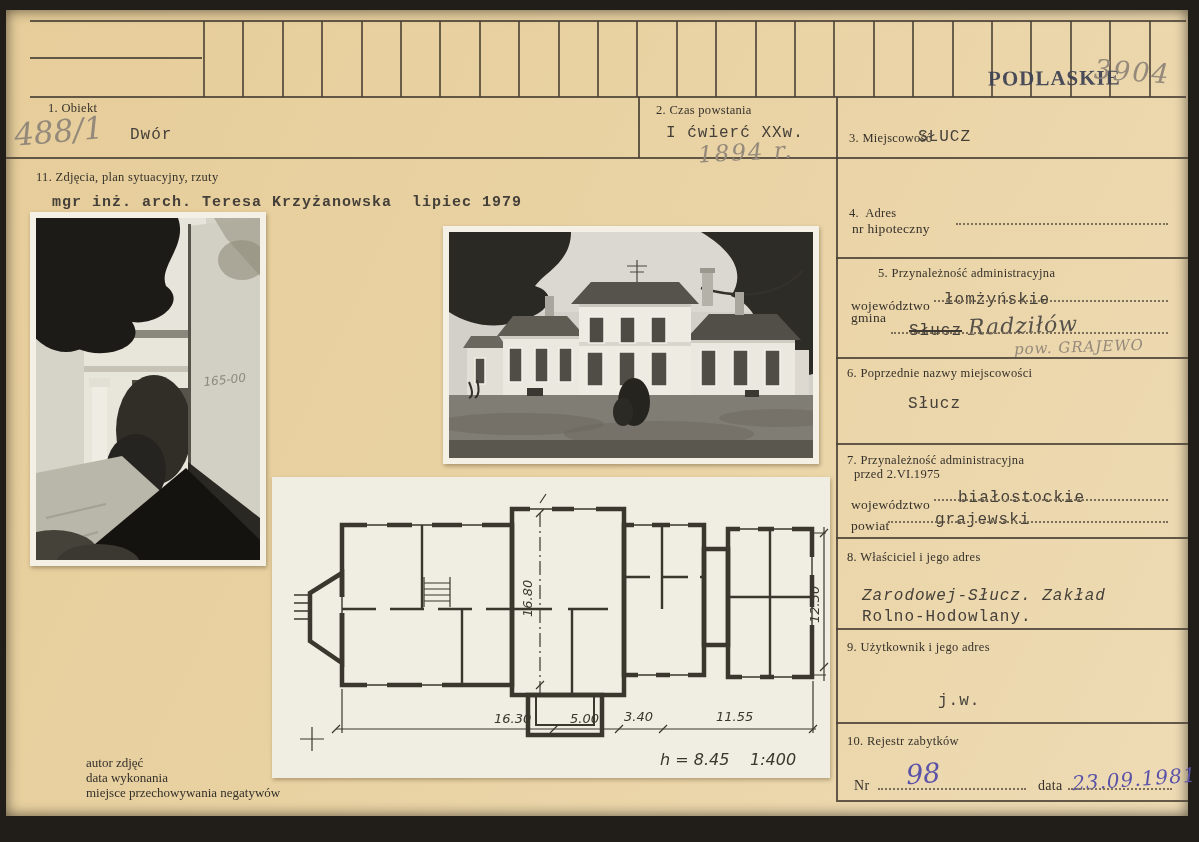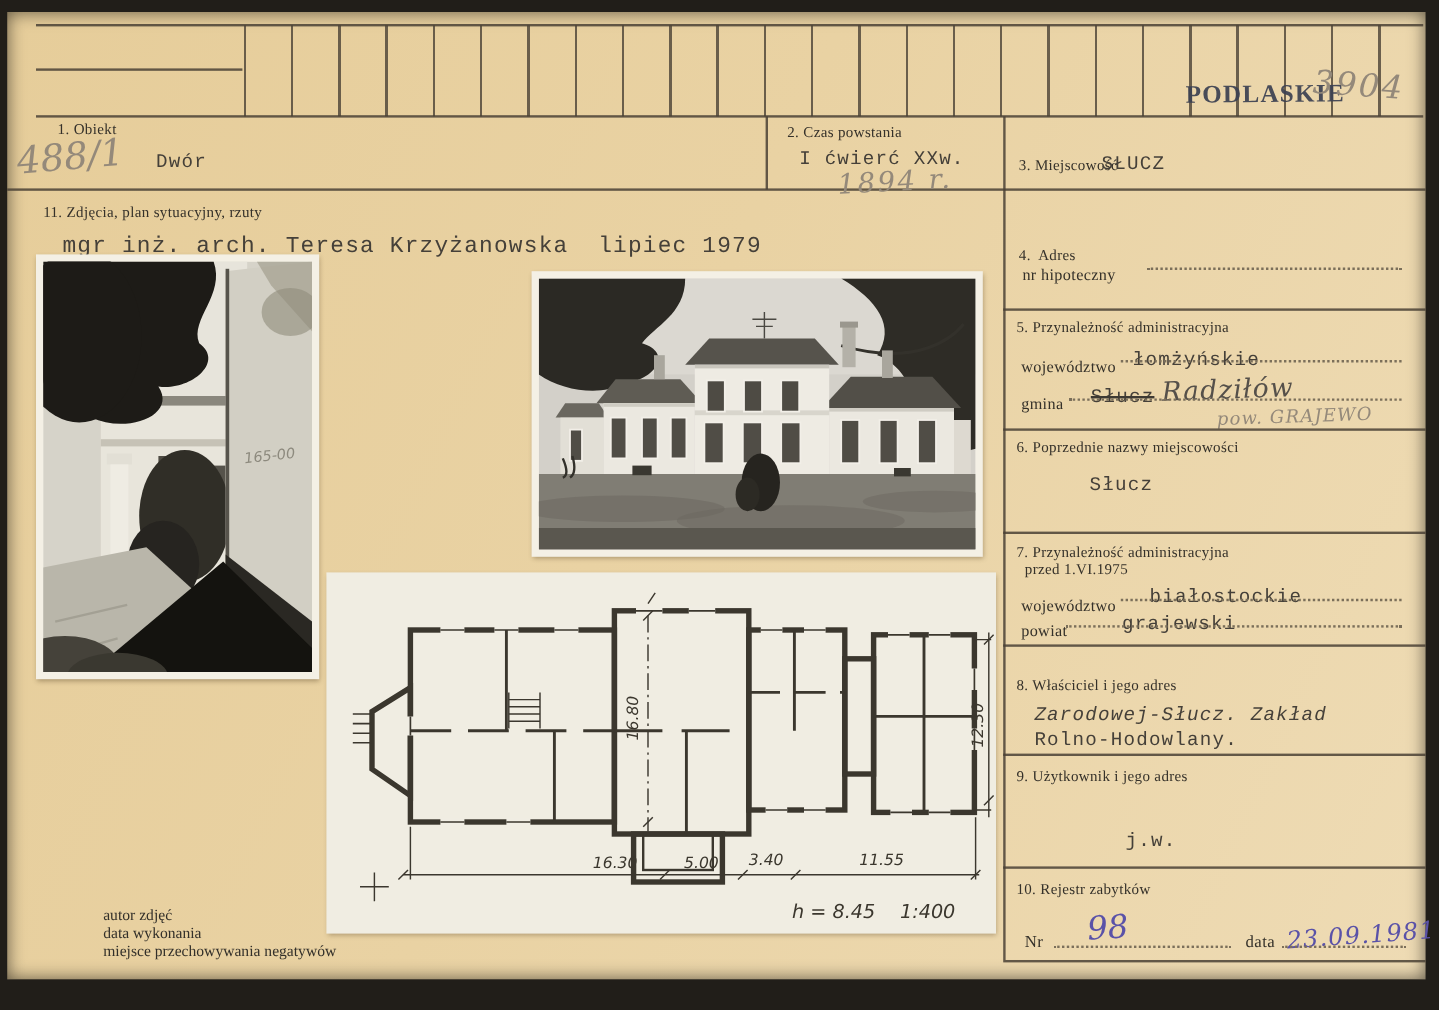--- a/index.html
+++ b/index.html
@@ -16,21 +16,21 @@
   .hline{position:absolute;height:2px;background:#4a4135;opacity:.85;}
   .vline{position:absolute;width:2px;background:#4a4135;opacity:.85;}
   .dotline{position:absolute;border-bottom:2px dotted #7b6f5a;height:0;}
   .header-ticks{
     position:absolute;left:197px;top:11px;width:985px;height:76px;
     background:repeating-linear-gradient(90deg,#4a4135 0,#4a4135 2px,transparent 2px,transparent 39.4px);
     opacity:.8;
   }
   .lbl{position:absolute;font-family:"Liberation Serif",serif;font-size:12.5px;color:#35312a;letter-spacing:.3px;white-space:pre;}
   .typed{position:absolute;font-family:"Liberation Mono",monospace;font-size:16px;color:#454039;letter-spacing:1px;white-space:pre;}
-  .typed.small{font-size:19px;}
+  .typed.small{font-size:15px;font-weight:bold;}
   .hand{position:absolute;font-family:"DejaVu Serif",serif;font-style:italic;white-space:pre;}
   .pencil{color:#94897a;}
   .ink{color:#5a52a8;}
   .stamp{
     position:absolute;left:982px;top:56px;
     font-family:"Liberation Serif",serif;font-weight:bold;font-size:21px;
     color:#3c4152;letter-spacing:1px;transform:rotate(-.5deg);opacity:.92;
   }
   .photo{position:absolute;background:#f4f0e5;box-shadow:1px 2px 4px rgba(90,70,40,.45);padding:6px;}
   .photo svg{display:block;}
@@ -233,46 +233,46 @@
         <text x="478" y="288" font-size="16">1:400</text>
       </g>
     </svg>
   </div>
 
   <div class="lbl" style="left:843px;top:168px;margin-top:28px;">4.  Adres</div>
   <div class="lbl" style="left:846px;top:211px;font-size:13.5px;">nr hipoteczny</div>
   <div class="dotline" style="left:950px;top:213px;width:212px;"></div>
   <div class="hline" style="left:830px;top:247px;width:352px;"></div>
 
-  <div class="lbl" style="left:841px;top:256px;">5. Przynależność administracyjna</div>
+  <div class="lbl" style="left:872px;top:256px;">5. Przynależność administracyjna</div>
   <div class="lbl" style="left:845px;top:288px;font-size:13.5px;">województwo</div>
   <div class="typed" style="left:938px;top:281px;">łomżyńskie</div>
   <div class="dotline" style="left:928px;top:290px;width:234px;"></div>
-  <div class="lbl" style="left:845px;top:319px;font-size:13.5px;">gmina</div>
+  <div class="lbl" style="left:845px;top:300px;font-size:13.5px;">gmina</div>
   <div class="typed strike" style="left:903px;top:312px;">Słucz</div>
   <div class="hand" style="left:962px;top:303px;font-size:22px;color:#55504a;transform:rotate(-2deg);letter-spacing:1px;">Radziłów</div>
   <div class="dotline" style="left:885px;top:322px;width:277px;"></div>
   <div class="hand pencil" style="left:1008px;top:328px;font-size:15px;transform:rotate(-2deg);letter-spacing:1px;">pow. GRAJEWO</div>
   <div class="hline" style="left:830px;top:347px;width:352px;"></div>
 
   <div class="lbl" style="left:841px;top:356px;">6. Poprzednie nazwy miejscowości</div>
   <div class="typed" style="left:902px;top:385px;">Słucz</div>
   <div class="hline" style="left:830px;top:433px;width:352px;"></div>
 
   <div class="lbl" style="left:841px;top:443px;">7. Przynależność administracyjna</div>
-  <div class="lbl" style="left:848px;top:457px;">przed 1.VI.1975</div>
+  <div class="lbl" style="left:848px;top:457px;">przed 2.VI.1975</div>
   <div class="lbl" style="left:845px;top:487px;font-size:13.5px;">województwo</div>
   <div class="typed" style="left:952px;top:479px;">białostockie</div>
   <div class="dotline" style="left:928px;top:489px;width:234px;"></div>
   <div class="lbl" style="left:845px;top:508px;font-size:13.5px;">powiat</div>
   <div class="typed" style="left:903px;top:501px;margin-left:26px;">grajewski</div>
   <div class="dotline" style="left:882px;top:511px;width:280px;"></div>
   <div class="hline" style="left:830px;top:527px;width:352px;"></div>
 
-  <div class="lbl" style="left:841px;top:554px;">8. Właściciel i jego adres</div>
+  <div class="lbl" style="left:841px;top:540px;">8. Właściciel i jego adres</div>
   <div class="typed" style="left:856px;top:577px;font-style:italic;">Zarodowej-Słucz. Zakład</div>
   <div class="typed" style="left:856px;top:598px;">Rolno-Hodowlany.</div>
   <div class="hline" style="left:830px;top:618px;width:352px;"></div>
 
   <div class="lbl" style="left:841px;top:630px;">9. Użytkownik i jego adres</div>
   <div class="typed" style="left:932px;top:682px;">j.w.</div>
   <div class="hline" style="left:830px;top:712px;width:352px;"></div>
 
   <div class="lbl" style="left:841px;top:724px;">10. Rejestr zabytków</div>
   <div class="lbl" style="left:848px;top:768px;font-size:14px;">Nr</div>

